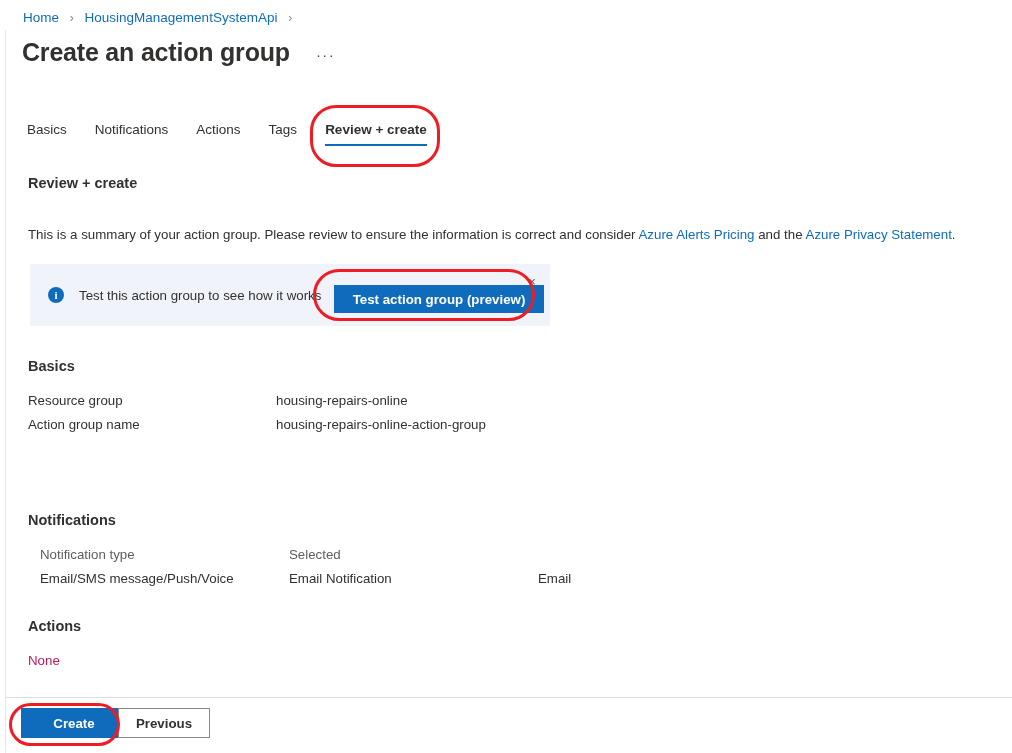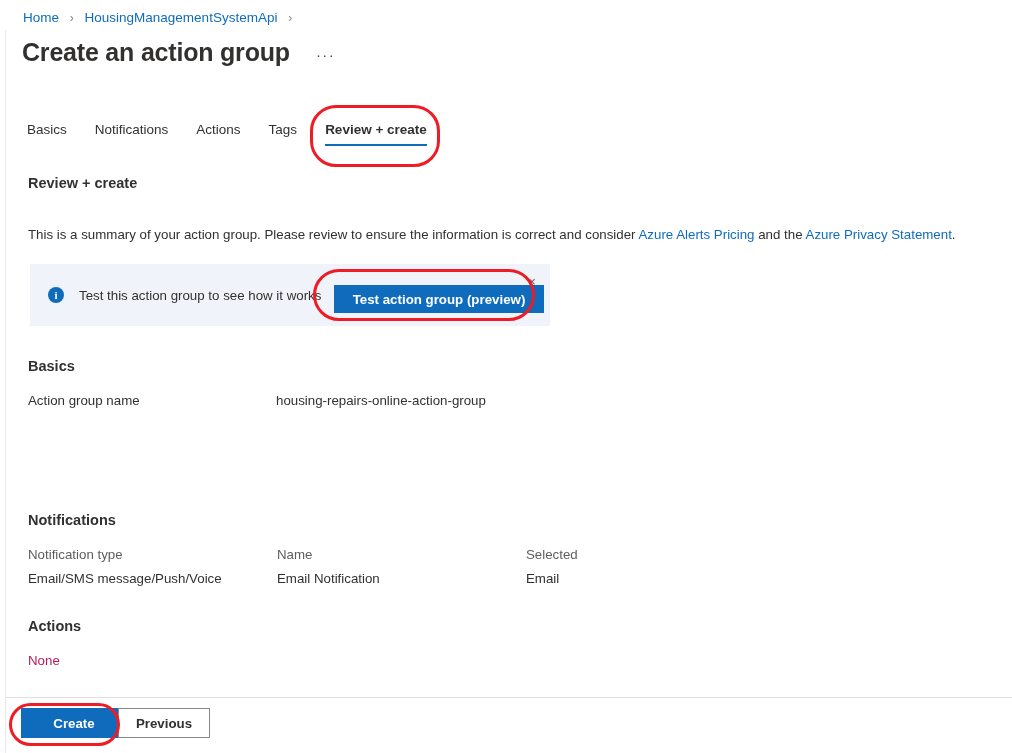--- a/index.html
+++ b/index.html
@@ -235,21 +235,21 @@
   .kv-key { width: 248px; flex: 0 0 248px; }
   .kv-val { }
 
   .n-row {
     display: flex;
     font-size: 13.3px;
     line-height: 24px;
     color: #323130;
     white-space: nowrap;
   }
-  .n-c1 { width: 249px; flex: 0 0 249px; }
+  .n-c1 { width: 249px; flex: 0 0 249px; margin-left: 12px; }
   .n-c2 { width: 249px; flex: 0 0 249px; }
   .n-c3 { }
   .n-head { color: #605e5c; }
 
   .plain-text {
     font-size: 13.3px;
     line-height: 24px;
     color: #be185d;
   }
 
@@ -311,30 +311,33 @@
 <div class="info-banner">
   <div class="info-icon">i</div>
   <div class="info-text">Test this action group to see how it works</div>
   <div class="banner-close">×</div>
 </div>
 <button class="btn-primary" id="test-action-group-button">Test action group (preview)</button>
 
 <div class="block" id="basics-block">
   <div class="section-title">Basics</div>
   <div class="kv-row">
+    <div class="kv-key">Resource group</div>
+    <div class="kv-val">housing-repairs-online</div>
+  </div>
+  <div class="kv-row">
     <div class="kv-key">Action group name</div>
     <div class="kv-val">housing-repairs-online-action-group</div>
   </div>
 </div>
 
 <div class="block" id="notifications-block">
   <div class="section-title">Notifications</div>
   <div class="n-row n-head">
     <div class="n-c1">Notification type</div>
-    <div class="n-c2">Name</div>
     <div class="n-c3">Selected</div>
   </div>
   <div class="n-row">
     <div class="n-c1">Email/SMS message/Push/Voice</div>
     <div class="n-c2">Email Notification</div>
     <div class="n-c3">Email</div>
   </div>
 </div>
 
 <div class="block" id="actions-block">

